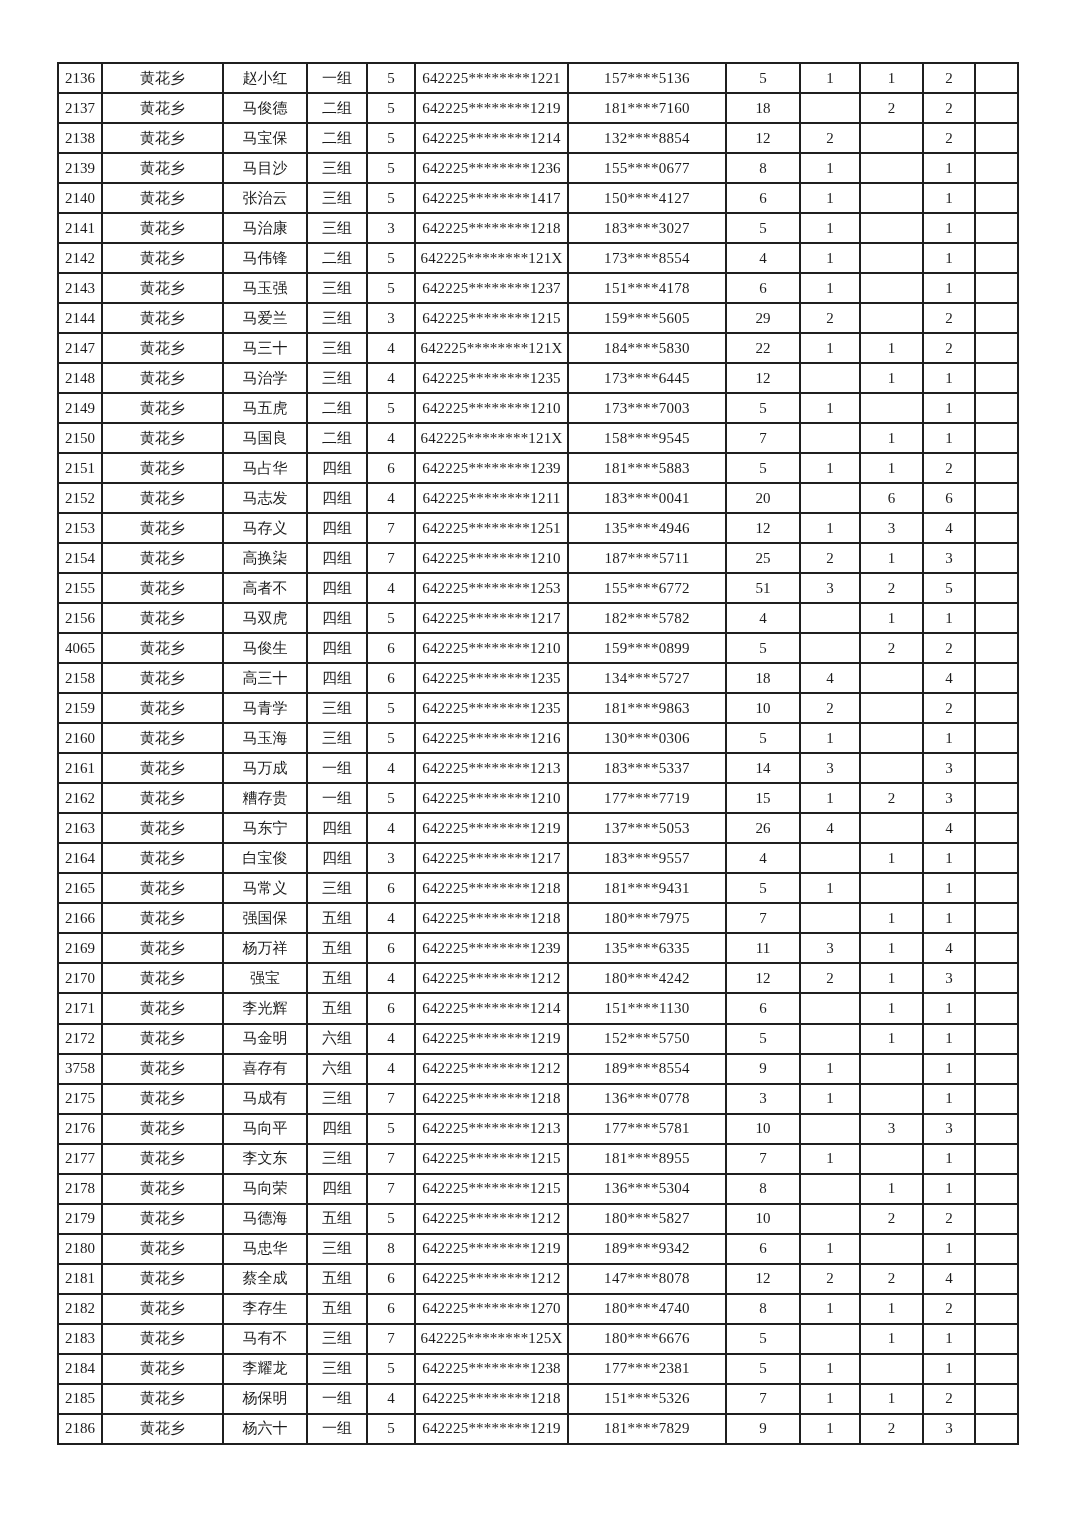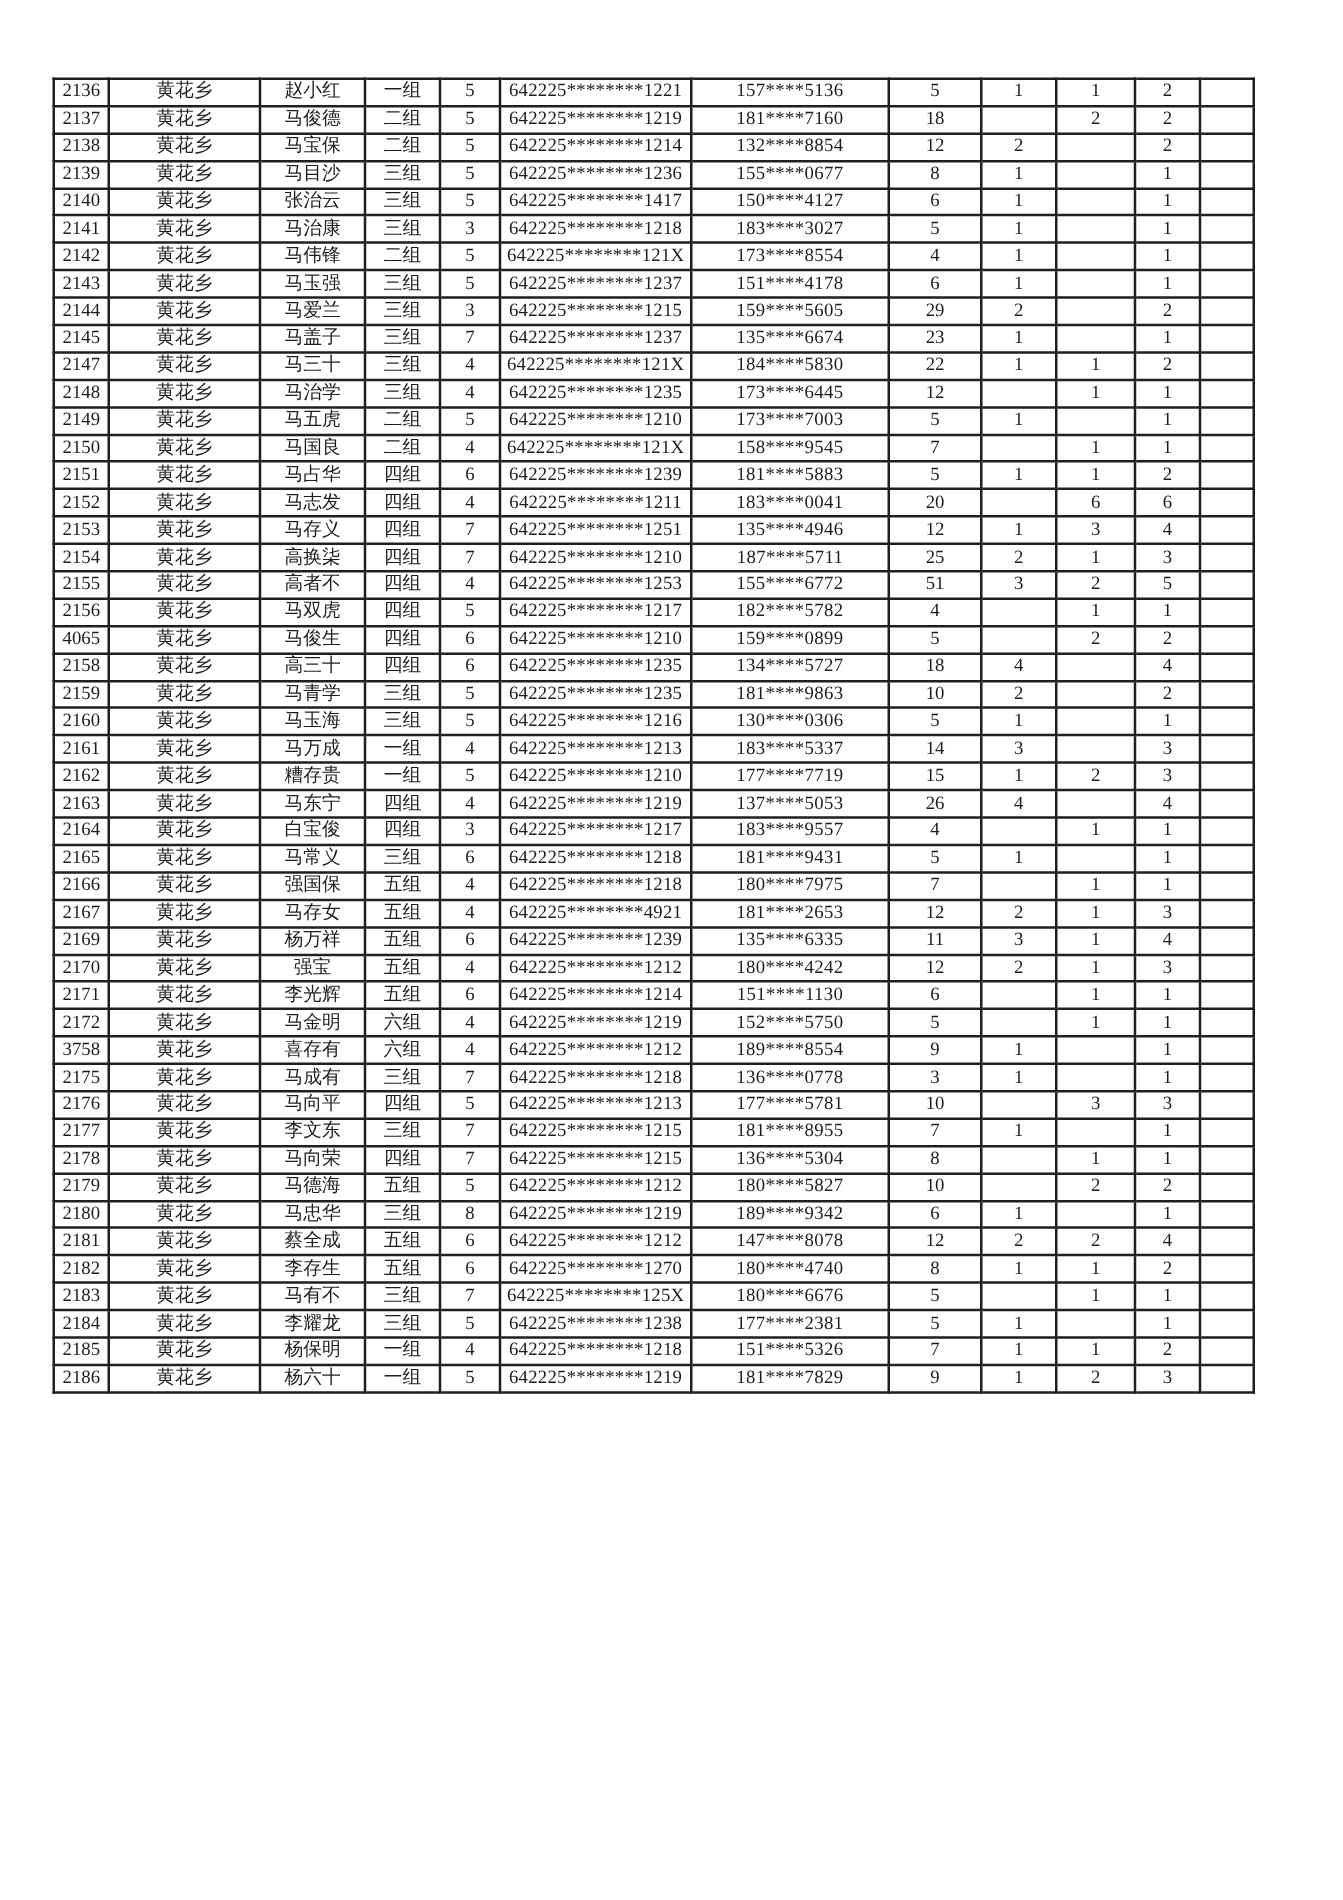--- a/index.html
+++ b/index.html
@@ -13,24 +13,24 @@
     position: relative;
     font-family: "Liberation Serif", "DejaVu Serif", serif;
   }
   .page {
     position: absolute;
     inset: 0;
     background: #ffffff;
   }
   table.roster {
     position: absolute;
-    left: 42px;
+    left: 57px;
     top: 62px;
     width: 961px;
-    height: 1053px;
+    height: 1383px;
     border-collapse: collapse;
     table-layout: fixed;
   }
   table.roster td {
     border: 2px solid #1f1f1f;
     padding: 0;
     text-align: center;
     vertical-align: middle;
     color: #1c1c1c;
     font-size: 15px;
@@ -192,34 +192,20 @@
           <td class="cell-size">3</td>
           <td class="cell-id">642225********1215</td>
           <td class="cell-phone">159****5605</td>
           <td class="cell-count">29</td>
           <td class="cell-count">2</td>
           <td class="cell-count"></td>
           <td class="cell-count">2</td>
           <td class="cell-blank"></td>
         </tr>
         <tr>
-          <td class="cell-seq">2145</td>
-          <td class="cell-township">黄花乡</td>
-          <td class="cell-person">马盖子</td>
-          <td class="cell-group">三组</td>
-          <td class="cell-size">7</td>
-          <td class="cell-id">642225********1237</td>
-          <td class="cell-phone">135****6674</td>
-          <td class="cell-count">23</td>
-          <td class="cell-count">1</td>
-          <td class="cell-count"></td>
-          <td class="cell-count">1</td>
-          <td class="cell-blank"></td>
-        </tr>
-        <tr>
           <td class="cell-seq">2147</td>
           <td class="cell-township">黄花乡</td>
           <td class="cell-person">马三十</td>
           <td class="cell-group">三组</td>
           <td class="cell-size">4</td>
           <td class="cell-id">642225********121X</td>
           <td class="cell-phone">184****5830</td>
           <td class="cell-count">22</td>
           <td class="cell-count">1</td>
           <td class="cell-count">1</td>
@@ -483,34 +469,20 @@
           <td class="cell-township">黄花乡</td>
           <td class="cell-person">强国保</td>
           <td class="cell-group">五组</td>
           <td class="cell-size">4</td>
           <td class="cell-id">642225********1218</td>
           <td class="cell-phone">180****7975</td>
           <td class="cell-count">7</td>
           <td class="cell-count"></td>
           <td class="cell-count">1</td>
           <td class="cell-count">1</td>
-          <td class="cell-blank"></td>
-        </tr>
-        <tr>
-          <td class="cell-seq">2167</td>
-          <td class="cell-township">黄花乡</td>
-          <td class="cell-person">马存女</td>
-          <td class="cell-group">五组</td>
-          <td class="cell-size">4</td>
-          <td class="cell-id">642225********4921</td>
-          <td class="cell-phone">181****2653</td>
-          <td class="cell-count">12</td>
-          <td class="cell-count">2</td>
-          <td class="cell-count">1</td>
-          <td class="cell-count">3</td>
           <td class="cell-blank"></td>
         </tr>
         <tr>
           <td class="cell-seq">2169</td>
           <td class="cell-township">黄花乡</td>
           <td class="cell-person">杨万祥</td>
           <td class="cell-group">五组</td>
           <td class="cell-size">6</td>
           <td class="cell-id">642225********1239</td>
           <td class="cell-phone">135****6335</td>

